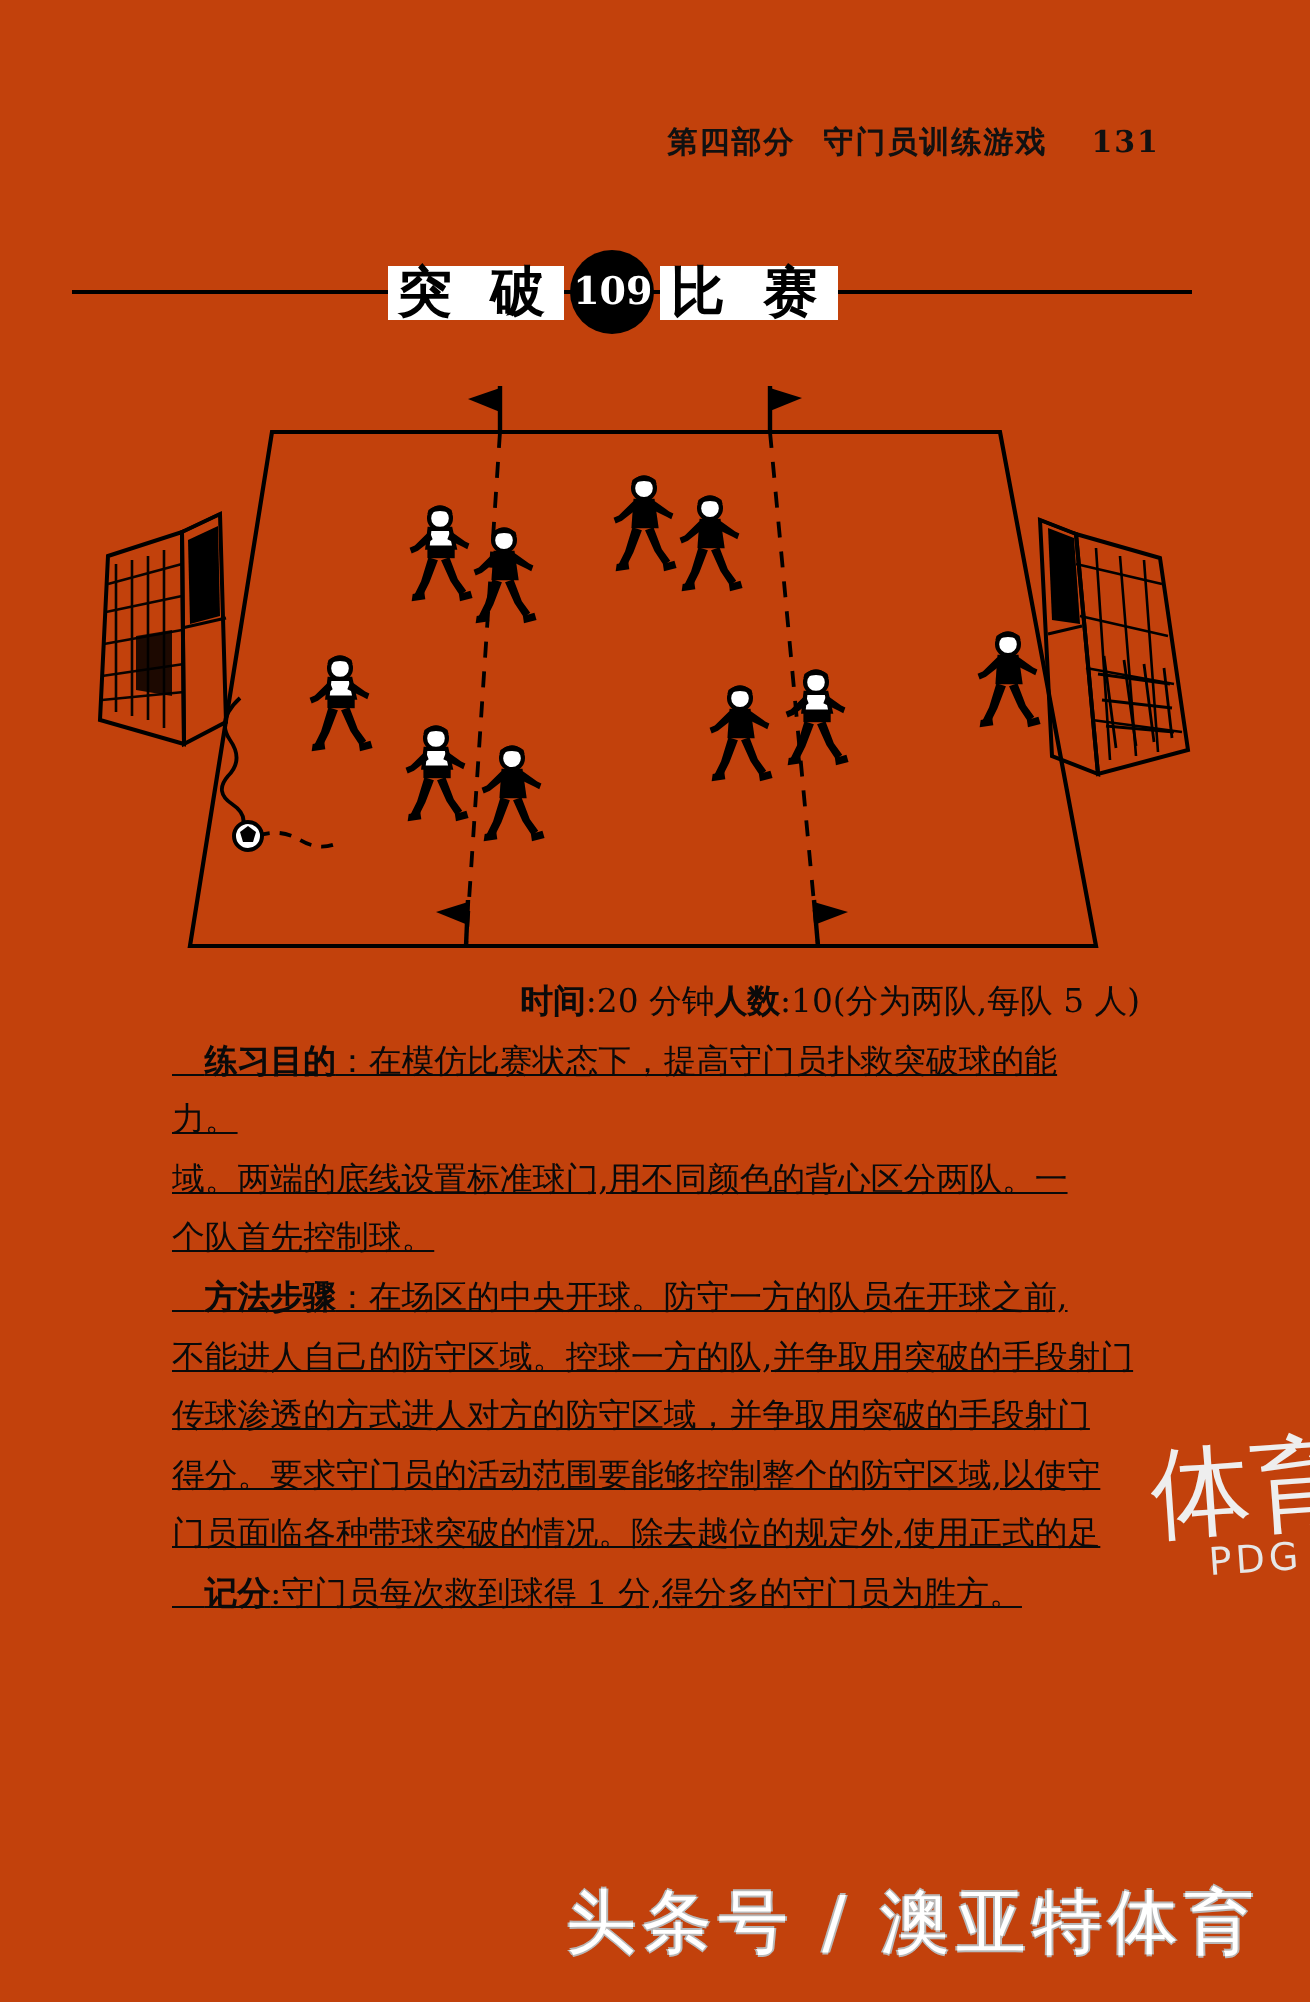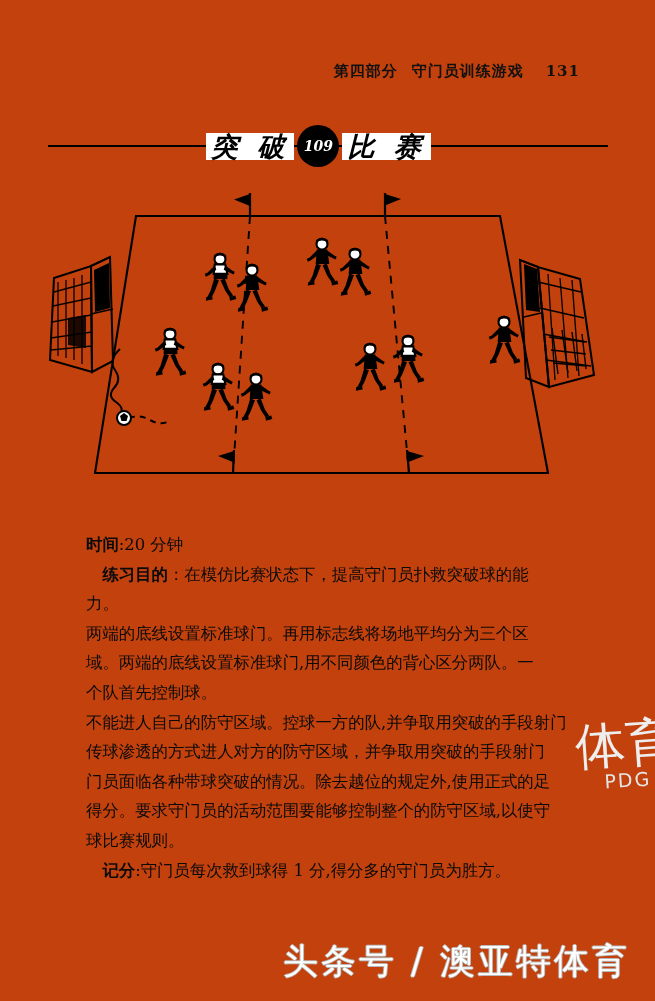--- a/index.html
+++ b/index.html
@@ -30,24 +30,23 @@
     color: #111;
   }
   #header .hdr-part { margin-right: 14px; }
   #header .hdr-sec  { margin-right: 22px; }
   #header .hdr-page { font-family: "DejaVu Serif", "Liberation Serif", serif; }
 
   
   #title-block {
     position: absolute;
     top: 122px;
-    left: 48px;
+    left: 36px;
     width: 560px;
     height: 48px;
-    font-style: italic;
   }
   #title-rule {
     position: absolute;
     top: 23px;
     left: 0;
     width: 560px;
     height: 2px;
     background: #000;
   }
   #title-inner {
@@ -68,21 +67,21 @@
     position: relative;
     z-index: 2;
   }
   #title-badge {
     width: 42px;
     height: 42px;
     border-radius: 50%;
     background: #000;
     color: #fff;
     font-family: "DejaVu Serif", "Liberation Serif", serif;
-    font-size: 14px;
+    font-size: 19px;
     font-weight: bold;
     display: flex;
     align-items: center;
     justify-content: center;
     margin: 0 3px;
     position: relative;
     z-index: 3;
     letter-spacing: 0;
     text-align: right;
   }
@@ -101,27 +100,26 @@
   #body-text {
     position: absolute;
     top: 486px;
     left: 86px;
     width: 484px;
     font-family: "DejaVu Serif", "Liberation Serif", serif;
     font-size: 16.4px;
     line-height: 29.6px;
     color: #0a0a0a;
   }
-  .line { white-space: pre; }
+  .line { white-space: pre; text-decoration: underline; }
   .lbl { font-family: "DejaVu Sans", "Liberation Sans", sans-serif; font-weight: bold; }
   .row-two {
     display: flex;
-    justify-content: flex-start;
+    justify-content: flex-end;
     white-space: pre;
-    margin-top: 44px;
   }
 
   
   #wm-side {
     position: absolute;
     top: 718px;
     left: 566px;
     width: 120px;
     font-size: 50px;
     color: #eeeeee;
@@ -294,34 +292,34 @@
       <g transform="translate(476,158) scale(1.05)">
           <use href="#player"></use>
         </g>
     </svg>
   </div>
 
   <div id="body-text">
 
     <div class="row-two">
       <span><span class="lbl">时间</span><span>:20 分钟</span></span>
+      <span><span class="lbl">人数</span><span>:10(分为两队,每队 5 人)</span></span>
     </div>
 
     <div class="line">　<span class="lbl">练习目的</span><span>：在模仿比赛状态下，提高守门员扑救突破球的能</span></div>
     <div class="line">力。</div>
 
-    <div class="line">两端的底线设置标准球门。再用标志线将场地平均分为三个区</div>
     <div class="line">域。两端的底线设置标准球门,用不同颜色的背心区分两队。一</div>
     <div class="line">个队首先控制球。</div>
 
+    <div class="line">　<span class="lbl">方法步骤</span><span>：在场区的中央开球。防守一方的队员在开球之前,</span></div>
     <div class="line">不能进人自己的防守区域。控球一方的队,并争取用突破的手段射门</div>
     <div class="line">传球渗透的方式进人对方的防守区域，并争取用突破的手段射门</div>
+    <div class="line">得分。要求守门员的活动范围要能够控制整个的防守区域,以使守</div>
     <div class="line">门员面临各种带球突破的情况。除去越位的规定外,使用正式的足</div>
-    <div class="line">得分。要求守门员的活动范围要能够控制整个的防守区域,以使守</div>
-    <div class="line">球比赛规则。</div>
 
     <div class="line">　<span class="lbl">记分</span><span>:守门员每次救到球得 1 分,得分多的守门员为胜方。</span></div>
 
   </div>
 
   <div id="wm-side">
     <div>体育</div>
     <div class="pdg">PDG</div>
   </div>
 

